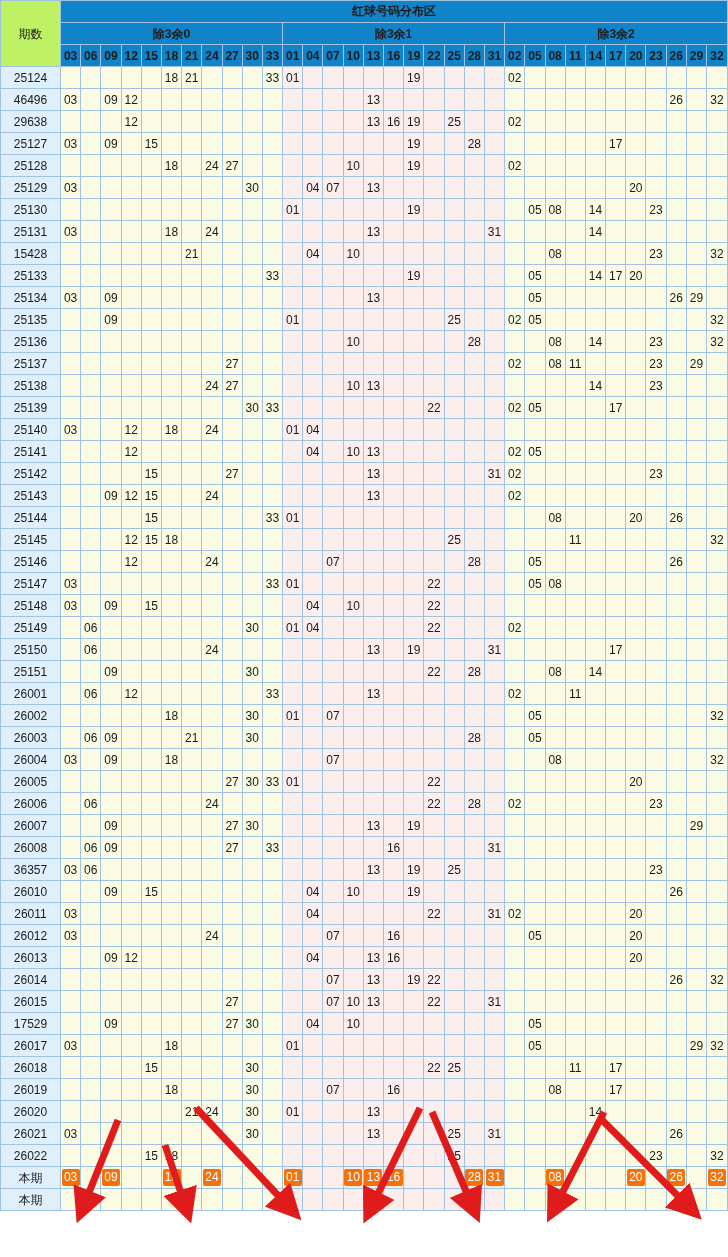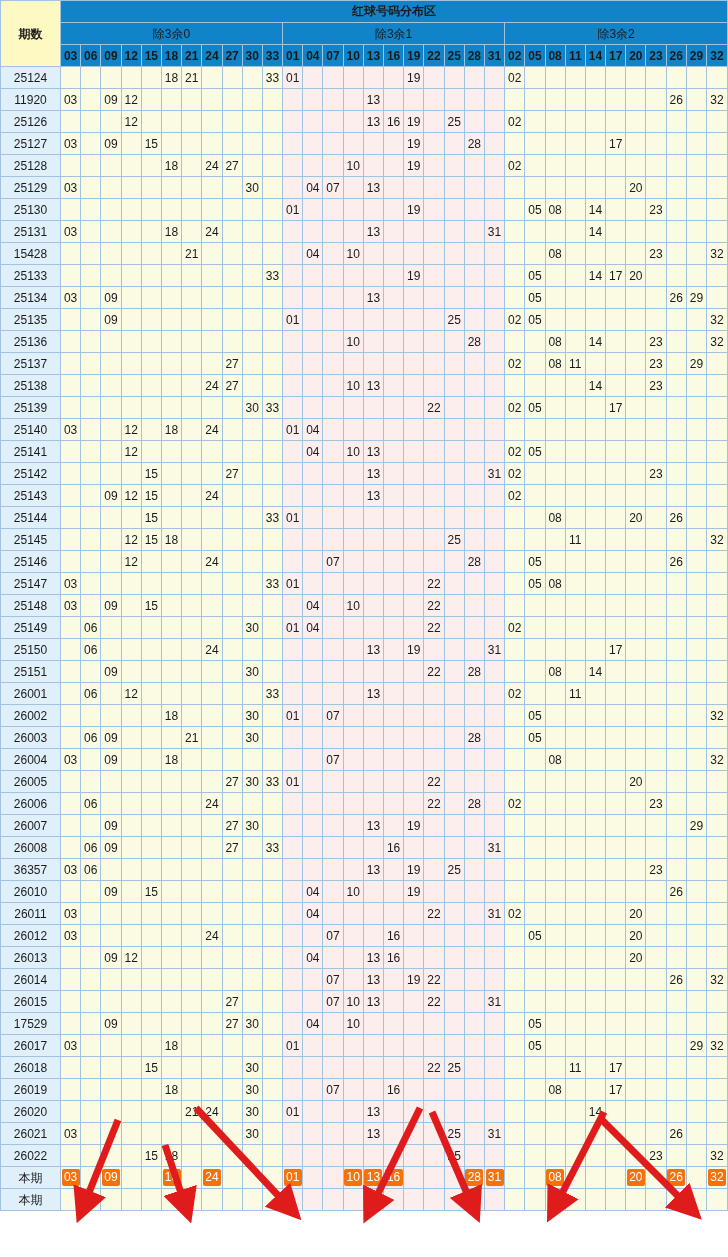--- a/index.html
+++ b/index.html
@@ -2,23 +2,23 @@
 <html><head>
 <meta charset="utf-8">
 <style>
   html,body{margin:0;padding:0;background:#fff;}
   body{font-family:"Liberation Sans","DejaVu Sans",sans-serif;}
   #wrap{width:728px;height:1257px;position:relative;overflow:hidden;}
   table.grid{border-collapse:collapse;table-layout:fixed;width:728px;}
   table.grid td,table.grid th{border:1px solid #9fc3e0;padding:0;margin:0;text-align:center;
     font-size:12px;color:#1a1a1a;line-height:1;height:22px;box-sizing:border-box;}
   .title-bar{background:#1184c9;color:#fff;font-size:14px;font-weight:bold;height:24px;border:1px solid #1184c9;font-family:Liberation Mono, monospace;}
-  .grpA{background:#1184c9;color:#fff;font-size:13px;font-weight:normal;height:22px;}
+  .grpA{background:#1184c9;color:#fff;font-size:13px;font-weight:bold;height:22px;}
   .hdr{background:#1184c9;color:#fff;font-size:12px;height:22px;}
-  .qs-head{background:#fef9c3;color:#fff;font-size:13px;font-weight:bold;}
+  .qs-head{background:#bef264;color:#fff;font-size:13px;font-weight:normal;}
   .period{background:#dff0fb;color:#155d8c;font-size:12px;}
   .c0{background:#fbfbe3;}
   .c1{background:#fdeeee;}
   .c2{background:#fbfbe3;}
   .benqi-label{background:#dff0fb;color:#155d8c;font-size:12px;font-weight:normal;}
   .ball{display:inline-block;width:18px;height:17px;line-height:17px;background:#f4720b;color:#fff;
     font-size:12px;border-radius:2px;}
   .benqi td{height:24px;}
   .last-row td{height:22px;}
   .arrows{position:absolute;left:0;top:0;width:728px;height:1257px;pointer-events:none;}
@@ -141,21 +141,21 @@
           <td class="c2"></td>
           <td class="c2"></td>
           <td class="c2"></td>
           <td class="c2"></td>
           <td class="c2"></td>
           <td class="c2"></td>
           <td class="c2"></td>
           <td class="c2"></td>
         </tr>
         <tr>
-          <td class="period">11920</td>
+          <td class="period">46496</td>
           <td class="c0">03</td>
           <td class="c0"></td>
           <td class="c0">09</td>
           <td class="c0">12</td>
           <td class="c0"></td>
           <td class="c0"></td>
           <td class="c0"></td>
           <td class="c0"></td>
           <td class="c0"></td>
           <td class="c0"></td>
@@ -177,21 +177,21 @@
           <td class="c2"></td>
           <td class="c2"></td>
           <td class="c2"></td>
           <td class="c2"></td>
           <td class="c2"></td>
           <td class="c2">26</td>
           <td class="c2"></td>
           <td class="c2">32</td>
         </tr>
         <tr>
-          <td class="period">25126</td>
+          <td class="period">29638</td>
           <td class="c0"></td>
           <td class="c0"></td>
           <td class="c0"></td>
           <td class="c0">12</td>
           <td class="c0"></td>
           <td class="c0"></td>
           <td class="c0"></td>
           <td class="c0"></td>
           <td class="c0"></td>
           <td class="c0"></td>

